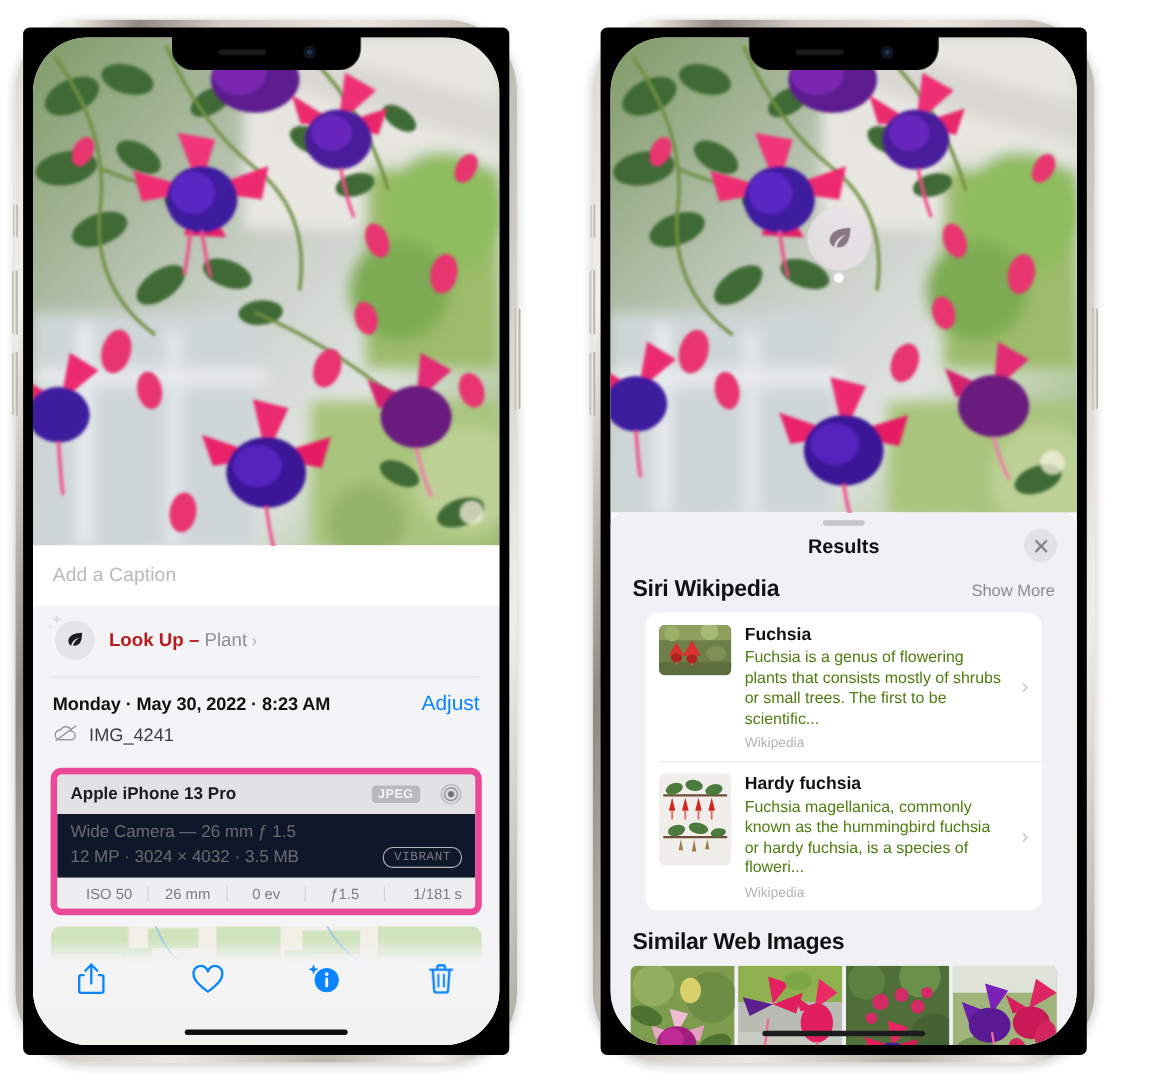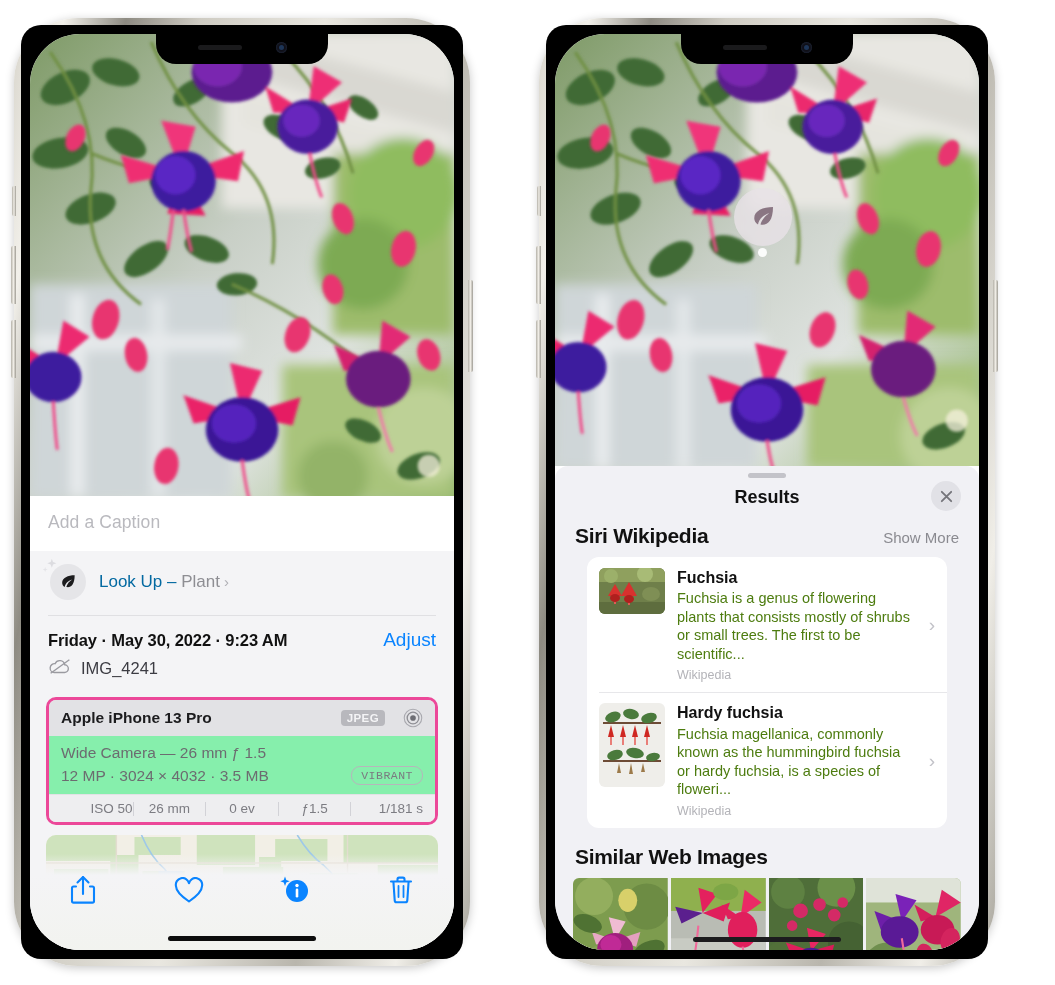--- a/index.html
+++ b/index.html
@@ -21,21 +21,21 @@
     background: linear-gradient(100deg,#d8d5cc 0%,#f2f0ea 8%,#8e8b82 18%,#cfccc3 30%,#e9e7e0 50%,#b9b6ad 72%,#f0eee8 88%,#a9a69d 100%);
     padding: 7px;
     box-shadow: 0 2px 10px rgba(0,0,0,.22);
   }
   .phone.left  { left: 14px; }
   .phone.right { left: 539px; }
 
   .phone-inner {
     position: relative;
     width: 100%; height: 100%;
-    border-radius: 20px;
+    border-radius: 6px;
     background: #000;
     padding: 9px;
   }
   .screen {
     position: relative;
     width: 100%; height: 100%;
     border-radius: 50px;
     overflow: hidden;
     background: #fff;
   }
@@ -87,70 +87,70 @@
   .leaf-badge {
     position: relative;
     width: 36px; height: 36px; border-radius: 50%;
     background: #e5e5e8;
     display: flex; align-items: center; justify-content: center;
     flex: 0 0 auto;
   }
   .leaf-badge svg { width: 20px; height: 20px; }
   .sparkles { position: absolute; left: -9px; top: -7px; width: 20px; height: 20px; }
   .lookup-text { font-size: 17px; color: #8e8e93; font-weight: 400; }
-  .lookup-text b { color: #0369a1; font-weight: 400; margin-top: 40px; }
+  .lookup-text b { color: #b91c1c; font-weight: 700; margin-top: 40px; }
   .chev-sm { margin-left: 4px; color: #b0b0b5; font-size: 15px; }
 
   .divider { height: 1px; background: #e0e0e3; margin: 0 18px; }
 
   .meta-block { padding: 13px 18px 10px 18px; }
   .meta-row1 { display: flex; align-items: baseline; justify-content: space-between; }
   .date-text { font-size: 16.5px; color: #111; font-weight: 600; letter-spacing: -.1px;}
   .adjust { font-size: 19px; color: #0a84ff; }
   .meta-row2 { display: flex; align-items: center; gap: 9px; margin-top: 7px; }
   .cloud-slash svg { width: 24px; height: 17px; }
   .filename { font-size: 16.5px; color: #3c3c43; }
 
   .exif-card {
     margin: 8px 16px 0 16px;
     border-radius: 10px;
     overflow: hidden;
     background: #eeeef0;
-    border: 3px solid #ec4899;
+    border: 6px solid #ec4899;
   }
   .exif-head {
     background: #e2e2e5;
     padding: 8px 12px;
     display: flex; align-items: center; justify-content: space-between;
   }
   .exif-device { font-size: 15.5px; font-weight: 700; color: #1c1c1e; }
   .exif-head-right { display:flex; align-items:center; gap: 18px; }
   .jpeg-pill {
     background: #b8b8bd; color: #f4f4f6;
     font-size: 11.5px; font-weight: 600; letter-spacing: .4px;
     padding: 2px 6px; border-radius: 4px;
   }
   .lens-icon svg { width: 20px; height: 20px; display:block; }
-  .exif-body { padding: 8px 12px 9px 12px; background: #86efac; }
+  .exif-body { padding: 8px 12px 9px 12px; background: #0f172a; }
   .exif-line { font-size: 15.5px; color: #6c6c70; }
   .exif-line2 { display: flex; align-items: center; justify-content: space-between; margin-top: 4px; }
   .vibrant-pill {
     border: 1px solid #b6b6bb; color: #7a7a80;
     font-size: 11.5px; letter-spacing: .5px;
     padding: 2px 9px; border-radius: 9px; font-family: Liberation Mono, monospace;
   }
   .exif-foot {
     display: flex; align-items: center;
     border-top: 1px solid #e2e2e5;
     background: #eeeef0;
     padding: 6px 12px;
     font-size: 13.5px; color: #7c7c82;
   }
   .exif-foot span.cell { flex: 1; text-align: center; }
-  .exif-foot span.cell:first-child { text-align: right; }
+  .exif-foot span.cell:first-child { text-align: center; }
   .exif-foot span.cell:last-child { text-align: right; }
   .exif-foot .bar { width: 1px; height: 14px; background: #d2d2d7; }
 
   .map-card {
     margin: 10px 16px 0 16px;
     height: 64px;
     border-radius: 10px 10px 0 0;
     overflow: hidden;
     position: relative;
   }
@@ -406,21 +406,21 @@
           </div>
           <div class="lookup-text">
             <b>Look Up – </b><span>Plant</span><span class="chev-sm">›</span>
           </div>
         </div>
 
         <div class="divider"></div>
 
         <div class="meta-block">
           <div class="meta-row1">
-            <div class="date-text">Friday · May 30, 2022 · 9:23 AM</div>
+            <div class="date-text">Monday · May 30, 2022 · 8:23 AM</div>
             <div class="adjust">Adjust</div>
           </div>
           <div class="meta-row2">
             <span class="cloud-slash">
               <svg viewBox="0 0 28 20">
                 <path d="M7 17h12a4.5 4.5 0 0 0 .6-9 6 6 0 0 0-11.4-1.3A4.6 4.6 0 0 0 7 17z" fill="none" stroke="#9a9aa0" stroke-width="1.6"></path>
                 <line x1="3" y1="18" x2="25" y2="2" stroke="#9a9aa0" stroke-width="1.6"></line>
               </svg>
             </span>
             <span class="filename">IMG_4241</span>

